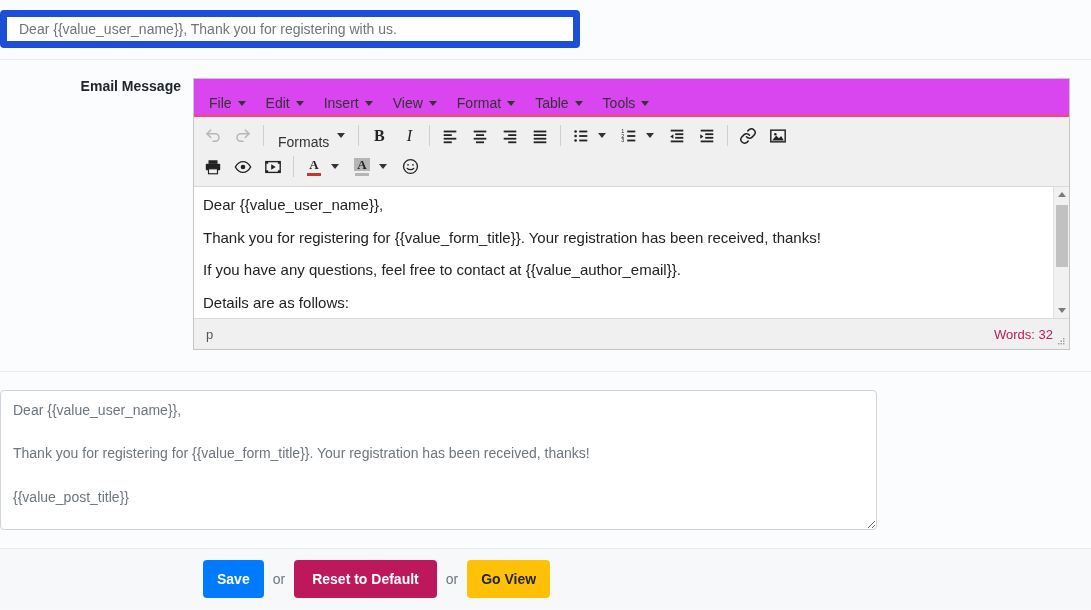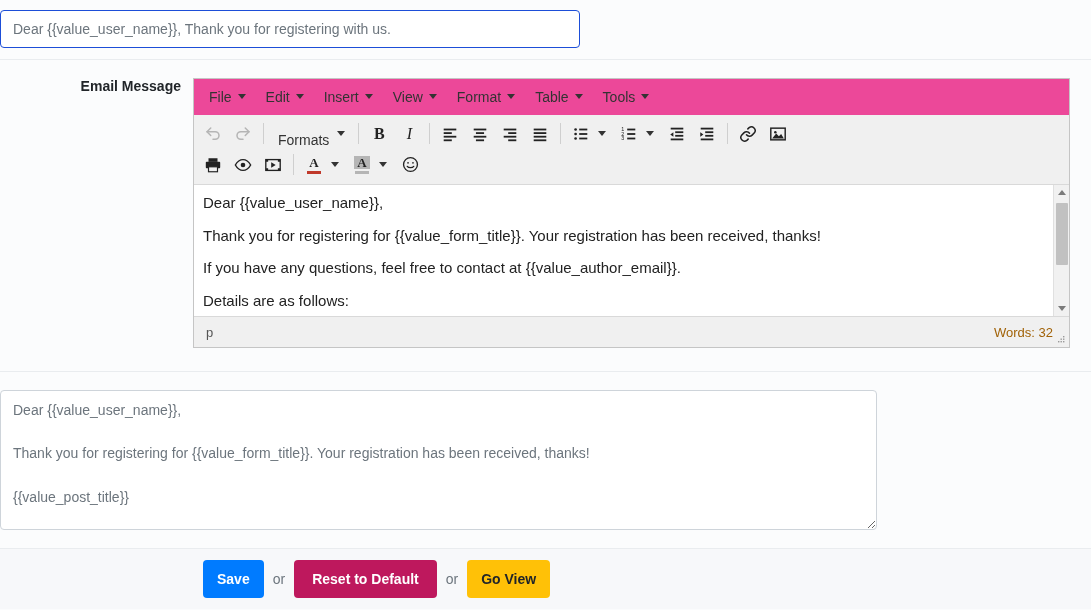--- a/index.html
+++ b/index.html
@@ -43,42 +43,42 @@
   .row-sms .label-cell { padding-top: 14px; }
 
   .field-cell { flex: 1 1 auto; }
 
   
   .text-input {
     box-sizing: border-box;
     width: 580px;
     height: 38px;
     padding: 6px 12px;
-    border: 1px solid #1d4ed8;
+    border: 7px solid #1d4ed8;
     border-radius: 4px;
     background: #fff;
     font-family: "Liberation Sans", sans-serif;
     font-size: 14px;
     color: #6c757d;
     outline: none;
   }
 
   
   .editor {
     box-sizing: border-box;
     width: 877px;
     border: 1px solid #c5c5c5;
     background: #fff;
   }
   .menubar {
     display: flex;
-    align-items: center;
+    align-items: flex-end;
     height: 35px;
-    background: #ec4899;
-    border-bottom: 1px solid #ec4899;
+    background: #d946ef;
+    border-bottom: 3px solid #ec4899;
     padding-left: 6px;
   }
   .menu-item {
     display: flex;
     align-items: center;
     gap: 6px;
     padding: 3px 9px;
     margin-right: 2px;
     font-size: 14px;
     color: #333;
@@ -204,21 +204,21 @@
     align-items: center;
     justify-content: space-between;
     height: 30px;
     background: #f0f0f0;
     padding: 0 8px 0 12px;
     font-size: 13px;
     color: #555;
     position: relative;
   }
   .status-path { font-size: 13px; color: #555; }
-  .status-words { font-size: 13px; color: #a16207; padding-right: 8px; }
+  .status-words { font-size: 13px; color: #be185d; padding-right: 8px; }
   .resize-grip {
     position: absolute;
     right: 3px; bottom: 2px;
     width: 10px; height: 10px;
   }
 
   
   .sms-area {
     box-sizing: border-box;
     width: 877px;

